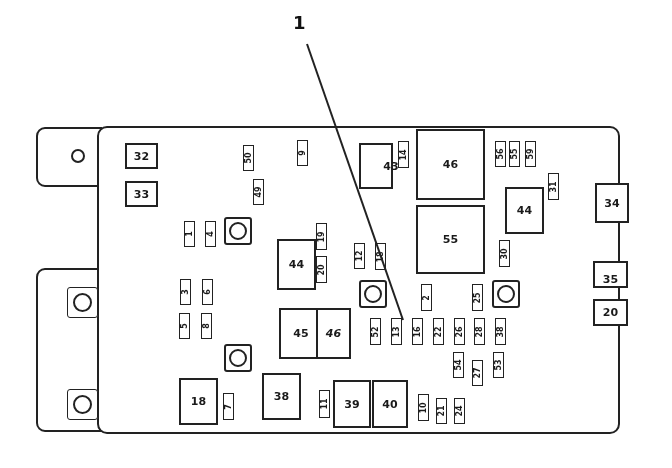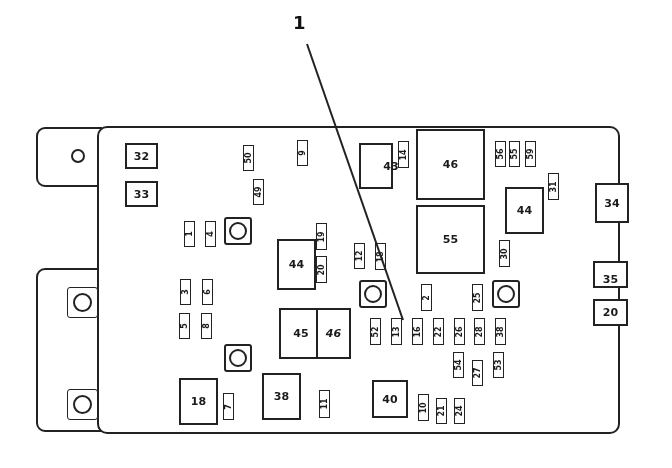--- a/index.html
+++ b/index.html
@@ -132,21 +132,24 @@
       </div>
       <div class="comp box" style="left: 300px; top: 308px; width: 35px; height: 51px; font-style: italic;">
         <span class="lbl">46</span>
       </div>
       <div class="comp box" style="left: 163px; top: 378px; width: 39px; height: 47px;">
         <span class="lbl">18</span>
       </div>
       <div class="comp box" style="left: 246px; top: 373px; width: 39px; height: 47px;">
         <span class="lbl">38</span>
       </div>
-      <div class="comp box" style="left: 356px; top: 380px; width: 36px; height: 38px;">
+      <div class="comp box" style="left: 317px; top: 380px; width: 38px; height: 48px;">
+        <span class="lbl">39</span>
+      </div>
+      <div class="comp box" style="left: 356px; top: 380px; width: 36px; height: 48px;">
         <span class="lbl">40</span>
       </div>
       <div class="comp relay" style="left: 208px; top: 217px; width: 28px; height: 28px;">
         <span class="circle"></span>
       </div>
       <div class="comp relay" style="left: 343px; top: 280px; width: 28px; height: 28px;">
         <span class="circle"></span>
       </div>
       <div class="comp relay" style="left: 476px; top: 280px; width: 28px; height: 28px;">
         <span class="circle"></span>

